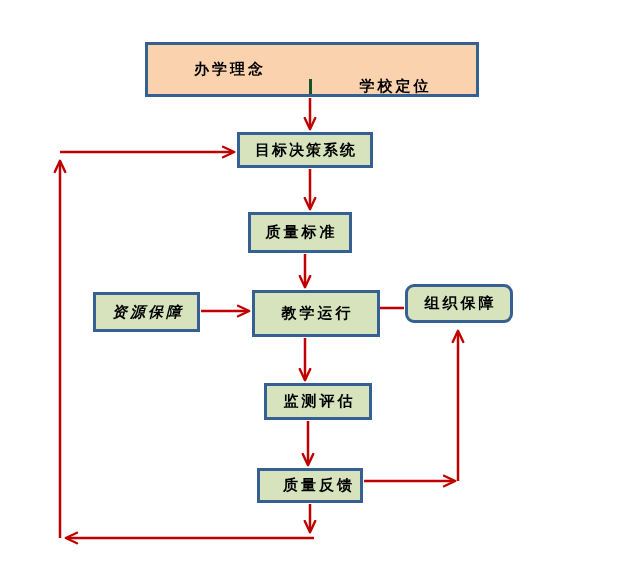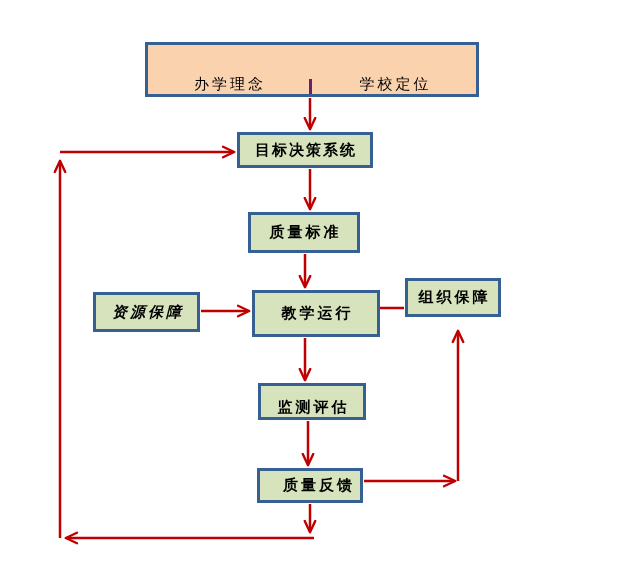--- a/index.html
+++ b/index.html
@@ -23,32 +23,32 @@
   }
   .green{background:#d6e3bc;}
 
   .toprow{
     position:absolute;left:145px;top:42px;width:334px;height:55px;
     box-sizing:border-box;border:3px solid #376092;
     display:flex;background:#fbd2ae;
   }
   .cell{
     box-sizing:border-box;
-    display:flex;align-items:flex-end;justify-content:center;
-    font-weight:normal;font-size:15px;color:#000;
+    display:flex;align-items:center;justify-content:center;
+    font-weight:bold;font-size:15px;color:#000;
     letter-spacing:3px;text-indent:3px;white-space:nowrap;
   }
-  .cell + .cell{border-left:3px solid #701a75;margin-top:34px;}
+  .cell + .cell{border-left:3px solid #14532d;margin-top:34px;}
 
   .n-decision{left:237px;top:132px;width:136px;height:36px;letter-spacing:2px;text-indent:2px;align-items:center;}
-  .n-standard{left:248px;top:212px;width:112px;height:41px;}
+  .n-standard{left:248px;top:212px;width:104px;height:41px;}
   .n-resource{left:93px; top:292px;width:107px;height:40px;font-style:italic;}
   .n-teaching{left:252px;top:290px;width:128px;height:47px;}
-  .n-organization{left:405px;top:278px;width:96px;height:39px;}
-  .n-monitor{left:258px;top:383px;width:108px;height:37px;align-items:flex-end;}
+  .n-organization{left:405px;top:284px;width:108px;height:39px;border-radius:9px;}
+  .n-monitor{left:264px;top:383px;width:108px;height:37px;}
   .n-feedback{left:257px;top:468px;width:106px;height:35px;padding-left:15px;}
 </style>
 </head>
 <body>
 
 <div class="canvas">
 
   <svg class="arrows" viewBox="0 0 623 577" xmlns="http://www.w3.org/2000/svg">
     <defs>
       <marker id="ah" viewBox="0 0 10 10" refX="7" refY="5" markerWidth="6" markerHeight="6" orient="auto">

